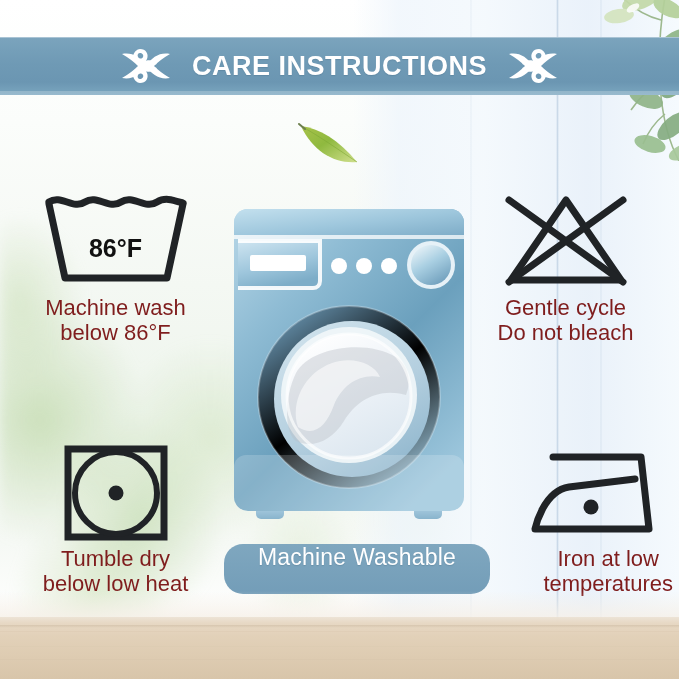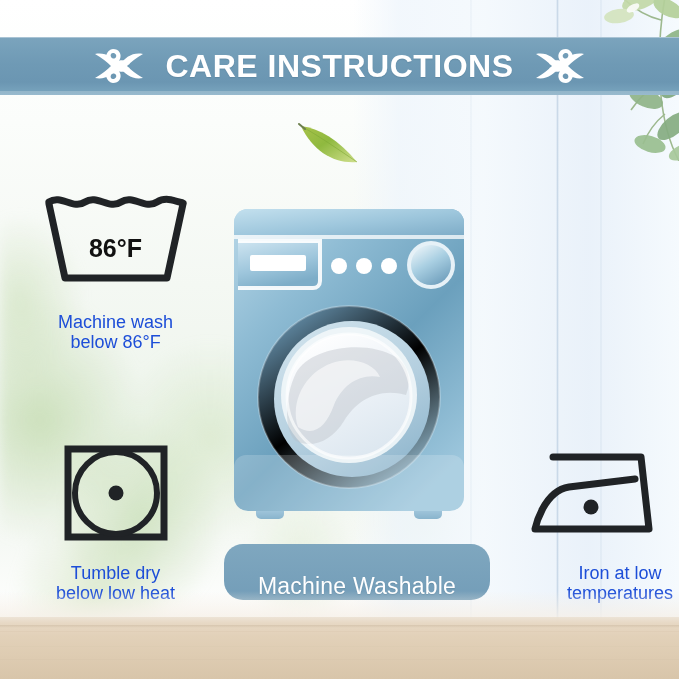--- a/index.html
+++ b/index.html
@@ -125,21 +125,21 @@
   }
   .banner::after {
     content: "";
     position: absolute;
     left: 0; right: 0; bottom: 0;
     height: 4px;
     background: rgba(255,255,255,0.22);
   }
   .banner-title {
     color: #ffffff;
-    font-size: 32px;
+    font-size: 27px;
     font-weight: bold;
     letter-spacing: 0.5px;
     white-space: nowrap;
     line-height: 1;
     text-shadow: 0 1px 1px rgba(60,95,120,0.25);
   }
   .fleur { width: 56px; height: 42px; flex: none; }
 
   
   .floating-leaf {
@@ -152,24 +152,24 @@
   .care-item {
     position: absolute;
     width: 215px;
     display: flex;
     flex-direction: column;
     align-items: center;
     text-align: center;
   }
   .care-item .sym { display: block; }
   .care-label {
-    margin-top: 20px;
-    font-size: 18px;
+    margin-top: 4px;
+    font-size: 22px;
     line-height: 1.12;
-    color: #1d4ed8;
+    color: #7f1d1d;
     white-space: pre-line;
   }
 
   #care-wash   { left: 8px;   top: 192px; }
   #care-bleach { left: 458px; top: 192px; }
   #care-dry    { left: 8px;   top: 443px; }
   #care-iron   { left: 458px; top: 443px; align-items: flex-end; }
 
   .tub-temp {
     position: absolute;
@@ -185,25 +185,25 @@
   .washer {
     position: absolute;
     left: 228px; top: 205px;
     width: 242px; height: 330px;
   }
 
   
   .pill {
     position: absolute;
     left: 224px; top: 544px;
-    width: 266px; height: 56px;
+    width: 266px; height: 50px;
     border-radius: 19px;
     background: linear-gradient(to bottom, #7fa7bf 0%, #739db8 100%);
     display: flex;
-    align-items: flex-end;
+    align-items: flex-start;
     justify-content: center;
   }
   .pill-label {
     color: #ffffff;
     font-size: 23px;
     letter-spacing: 0.2px;
     white-space: nowrap;
     text-shadow: 0 1px 1px rgba(70,105,130,0.3);
   }
 </style>
@@ -289,20 +289,29 @@
       <svg class="sym" width="150" height="100" viewBox="0 0 150 100">
         <path d="M8 10 C20 2 32 18 44 10 C56 2 68 18 80 10 C92 2 104 18 116 10 C124 5 132 8 142 11" fill="none" stroke="#202326" stroke-width="7" stroke-linecap="round" stroke-linejoin="round"></path>
         <path d="M8 12 L24 86 L126 86 L142 12" fill="none" stroke="#202326" stroke-width="7" stroke-linecap="round" stroke-linejoin="round"></path>
       </svg>
       <div class="tub-temp">86°F</div>
     </div>
     <div class="care-label">Machine wash
 below 86°F</div>
   </div>
 
+  <div class="care-item" id="care-bleach">
+    <svg class="sym" width="150" height="100" viewBox="0 0 150 100">
+      <path d="M75 8 L130 88 L20 88 Z" fill="none" stroke="#202326" stroke-width="7" stroke-linejoin="round"></path>
+      <line x1="18" y1="8" x2="132" y2="90" stroke="#202326" stroke-width="7" stroke-linecap="round"></line>
+      <line x1="132" y1="8" x2="18" y2="90" stroke="#202326" stroke-width="7" stroke-linecap="round"></line>
+    </svg>
+    <div class="care-label">Gentle cycle
+Do not bleach</div>
+  </div>
 
   <div class="care-item" id="care-dry">
     <svg class="sym" width="120" height="100" viewBox="0 0 120 100">
       <rect x="12" y="6" width="96" height="88" fill="none" stroke="#202326" stroke-width="7"></rect>
       <circle cx="60" cy="50" r="41" fill="none" stroke="#202326" stroke-width="6"></circle>
       <circle cx="60" cy="50" r="7.5" fill="#202326"></circle>
     </svg>
     <div class="care-label">Tumble dry
 below low heat</div>
   </div>

